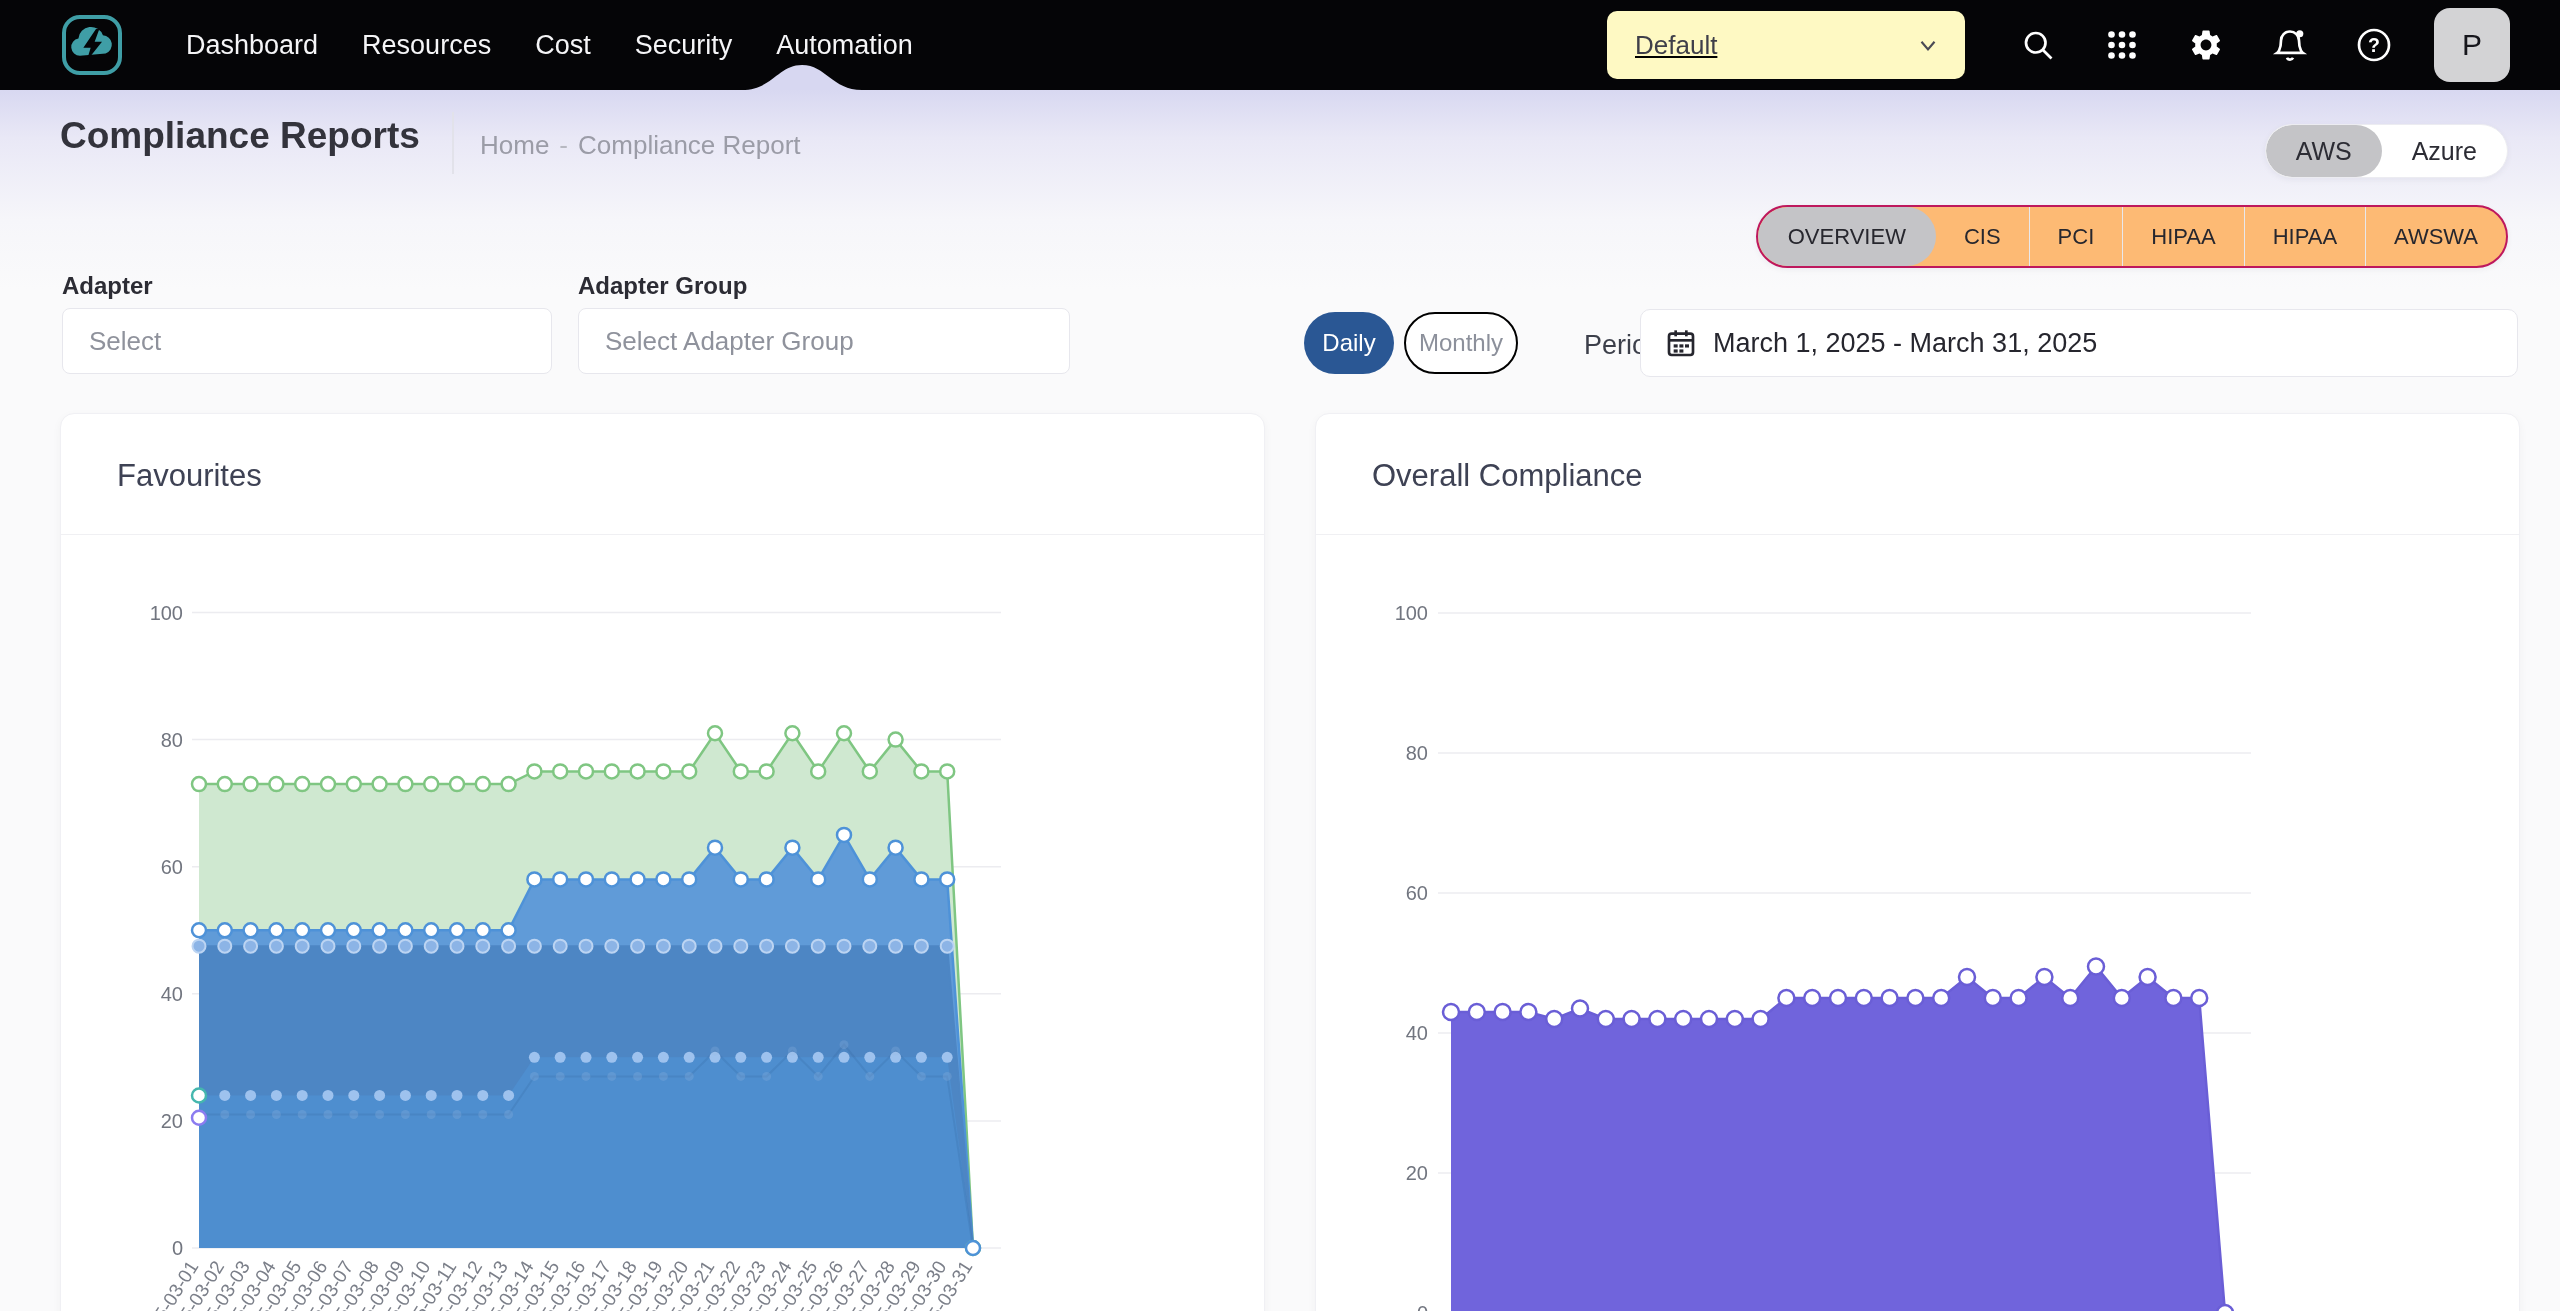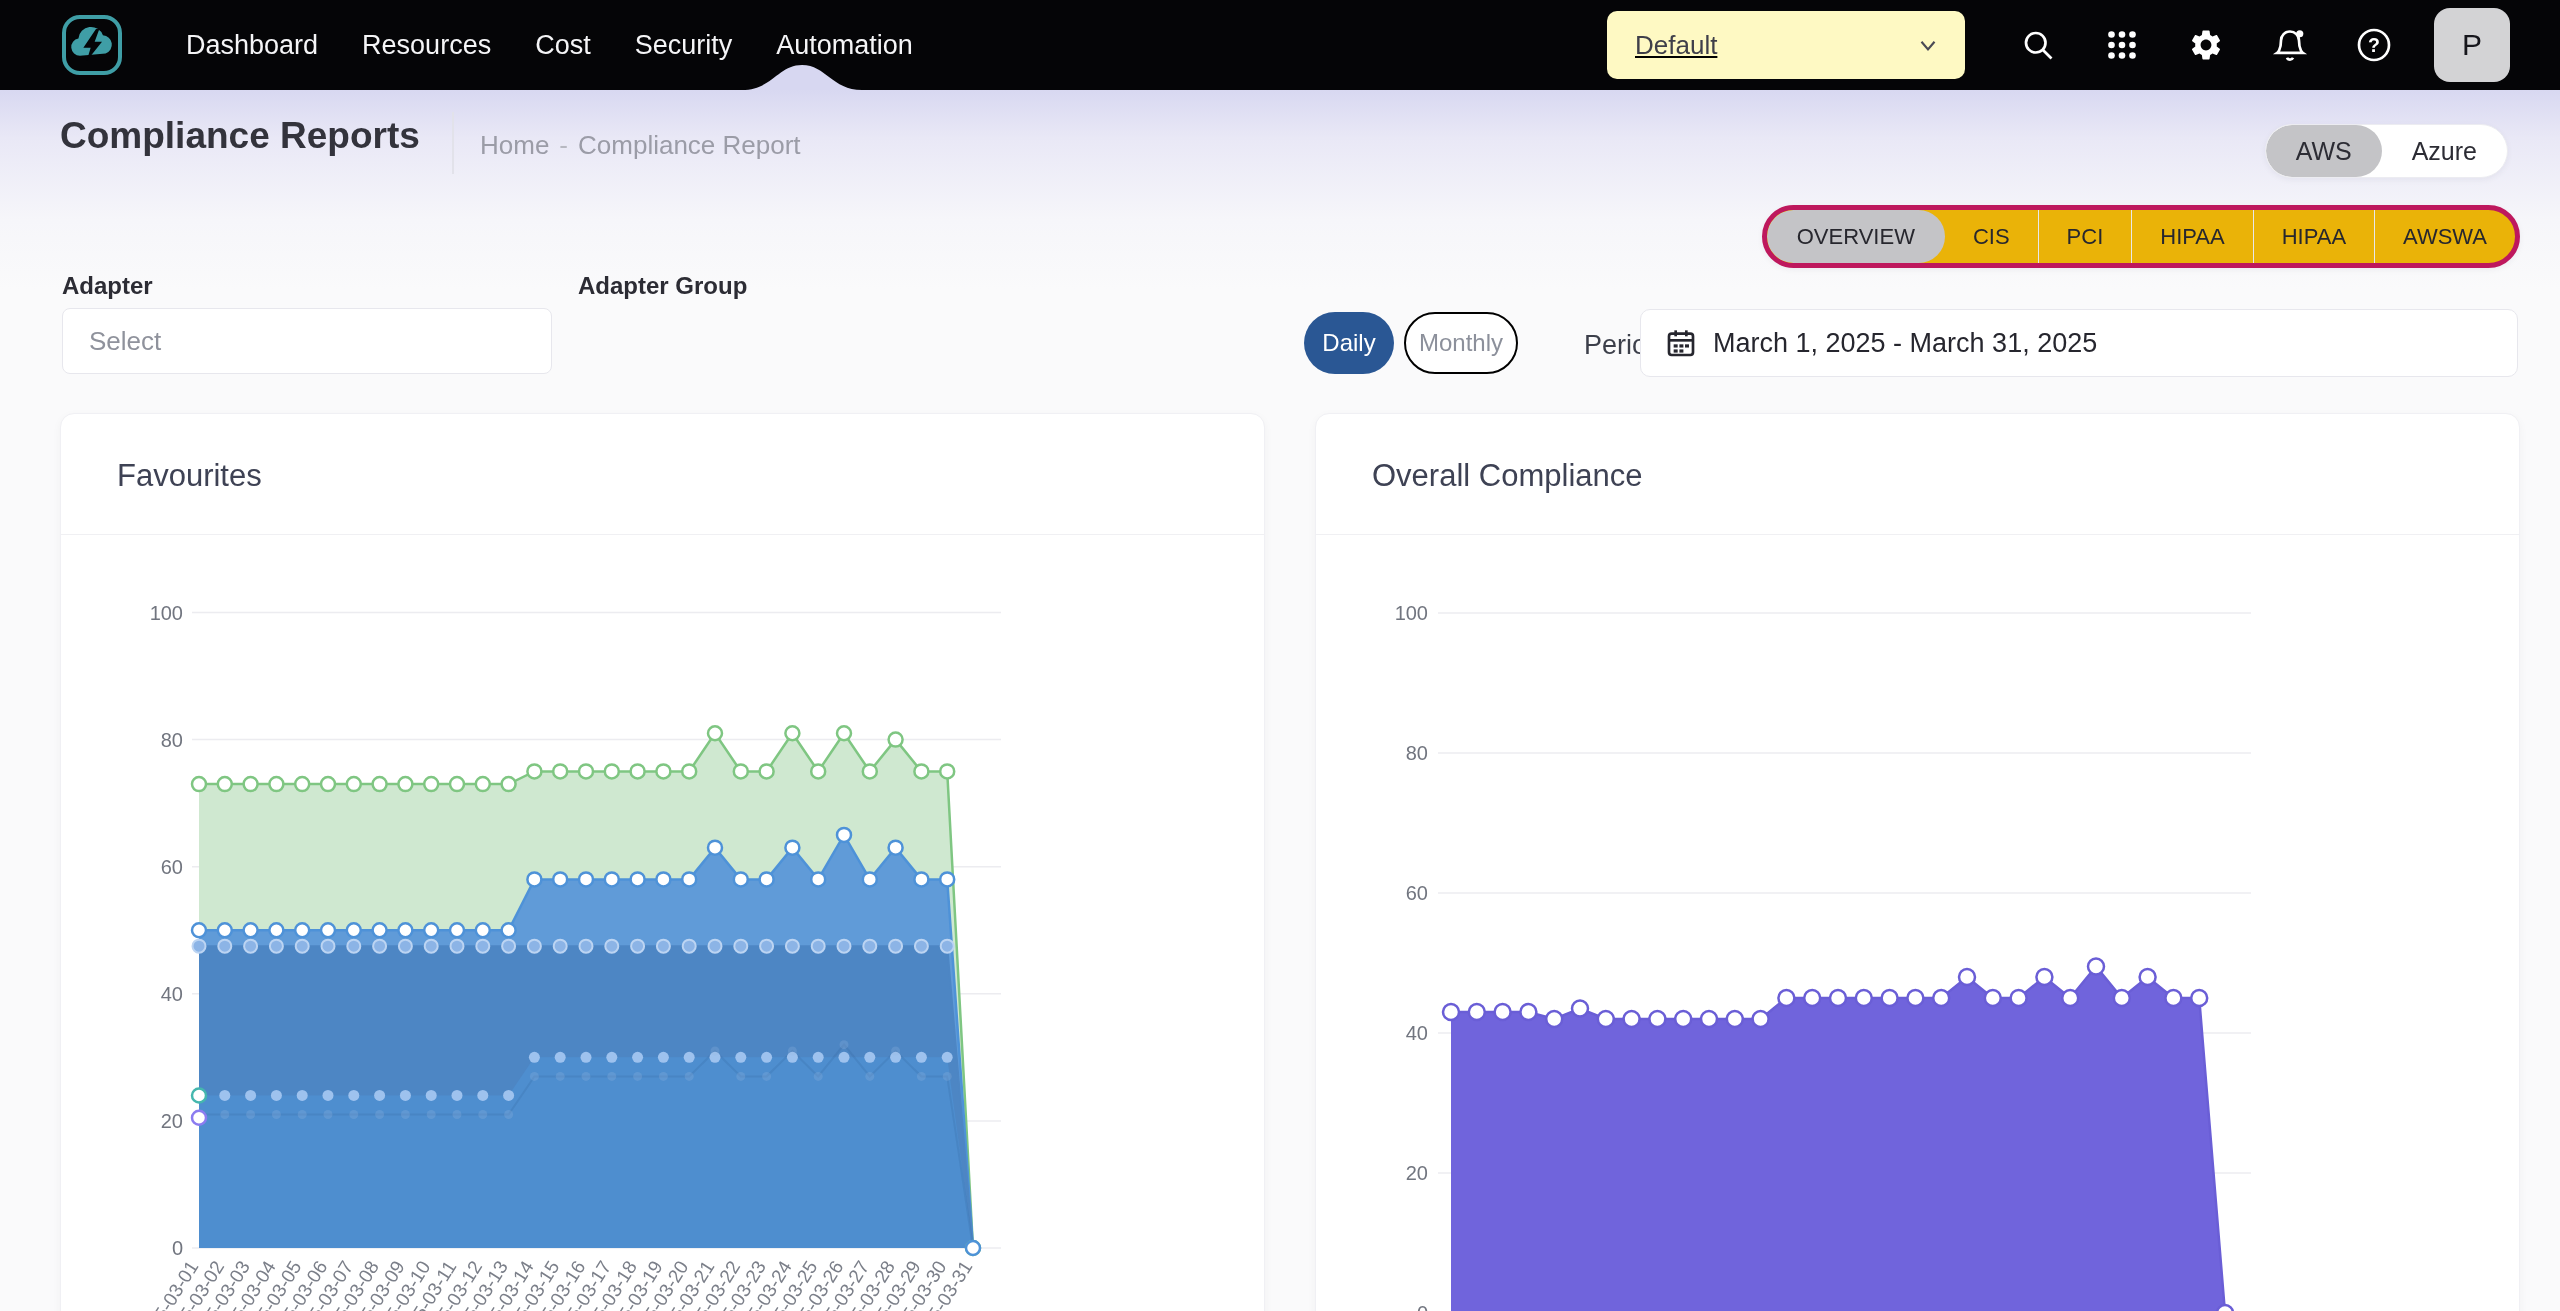--- a/index.html
+++ b/index.html
@@ -31,22 +31,22 @@
   .crumb-divider { position:absolute; left:452px; top:112px; width:2px; height:62px; background:#e2e2ea; }
   .breadcrumb { position:absolute; left:480px; top:130px; font-size:26px; color:#9b9ca7; }
   .breadcrumb .sep { color:#b7b8c1; padding:0 10px; }
   .cloud-toggle { position:absolute; top:124px; right:52px; height:54px; display:flex;
     background:#ffffff; border:1px solid #ececf1; border-radius:27px; overflow:hidden;
     box-shadow:0 2px 6px rgba(20,20,60,0.05); }
   .cloud-seg { padding:0 30px; display:flex; align-items:center; font-size:25px; color:#2c2c34; cursor:pointer; }
   .cloud-seg.sel { background:#c4c4c7; border-radius:27px; }
 
   
-  .tabs { position:absolute; top:205px; right:40px; height:63px; display:flex; align-items:stretch;
-    background:#eab308; border:5px solid #be185d; border-radius:32px; overflow:hidden;
+  .tabs { position:absolute; top:205px; right:52px; height:63px; display:flex; align-items:stretch;
+    background:#fdba74; border:2px solid #be185d; border-radius:32px; overflow:hidden;
     box-shadow:0 2px 6px rgba(20,20,60,0.05); }
   .tab { padding:0 28px; display:flex; align-items:center; font-size:22px; color:#27272e;
     cursor:pointer; border-left:1px solid #e8e8ec; white-space:nowrap; }
   .tab:first-child { border-left:none; }
   .tab.sel { background:#c4c4c7; border-radius:32px; padding:0 30px; }
   .tab.sel + .tab { border-left:none; }
 
   
   .f-label { position:absolute; font-size:24px; font-weight:700; color:#2c2c34; }
   .f-select { position:absolute; height:66px; background:#fff; border:1px solid #e7e7ed; border-radius:8px;
@@ -153,20 +153,23 @@
     <div class="tab">HIPAA</div>
     <div class="tab">HIPAA</div>
     <div class="tab">AWSWA</div>
   </div>
 
   <div class="f-label" style="left:62px; top:272px;">Adapter</div>
   <div class="f-select" style="left:62px; top:308px; width:490px;">
     <span>Select</span>
   </div>
   <div class="f-label" style="left:578px; top:272px;">Adapter Group</div>
+  <div class="f-select" style="left:578px; top:308px; width:492px;">
+    <span>Select Adapter Group</span>
+  </div>
   <div class="gran-btn sel" style="left:1304px; top:312px; width:90px;">Daily</div>
   <div class="gran-btn unsel" style="left:1404px; top:312px; width:114px;">Monthly</div>
   <div class="period-label">Period</div>
   <div class="date-input">
     <svg width="32" height="32" viewBox="0 0 24 24">
       <rect x="3" y="5" width="18" height="16" rx="2" fill="none" stroke="#26262e" stroke-width="2"></rect>
       <line x1="3" y1="10" x2="21" y2="10" stroke="#26262e" stroke-width="2"></line>
       <line x1="8" y1="2.5" x2="8" y2="7" stroke="#26262e" stroke-width="2"></line>
       <line x1="16" y1="2.5" x2="16" y2="7" stroke="#26262e" stroke-width="2"></line>
       <rect x="6.5" y="13" width="3" height="2.4" fill="#26262e"></rect>

